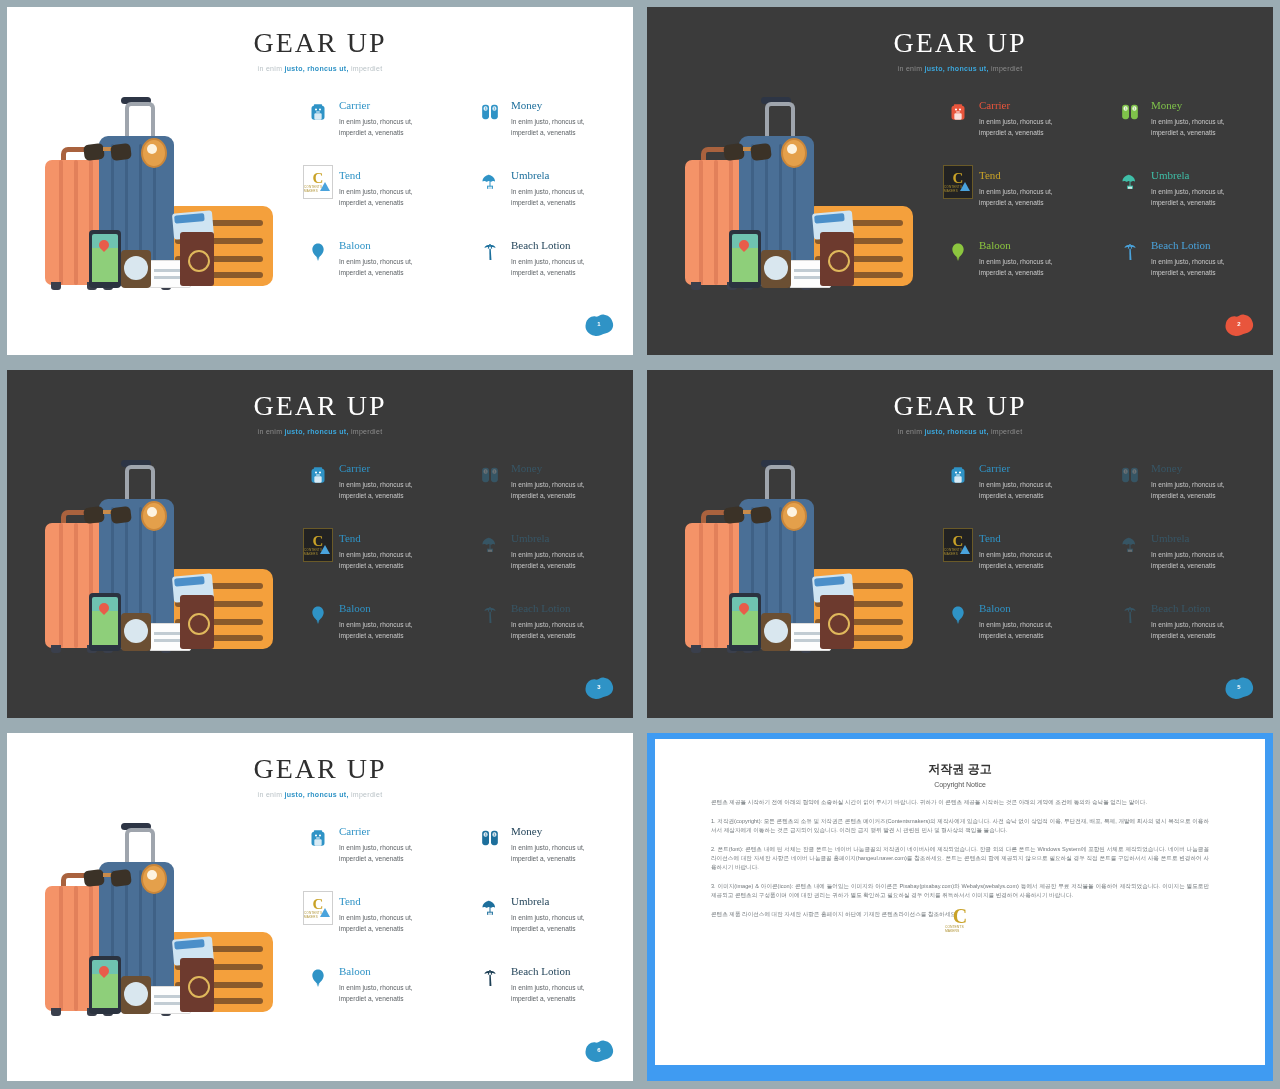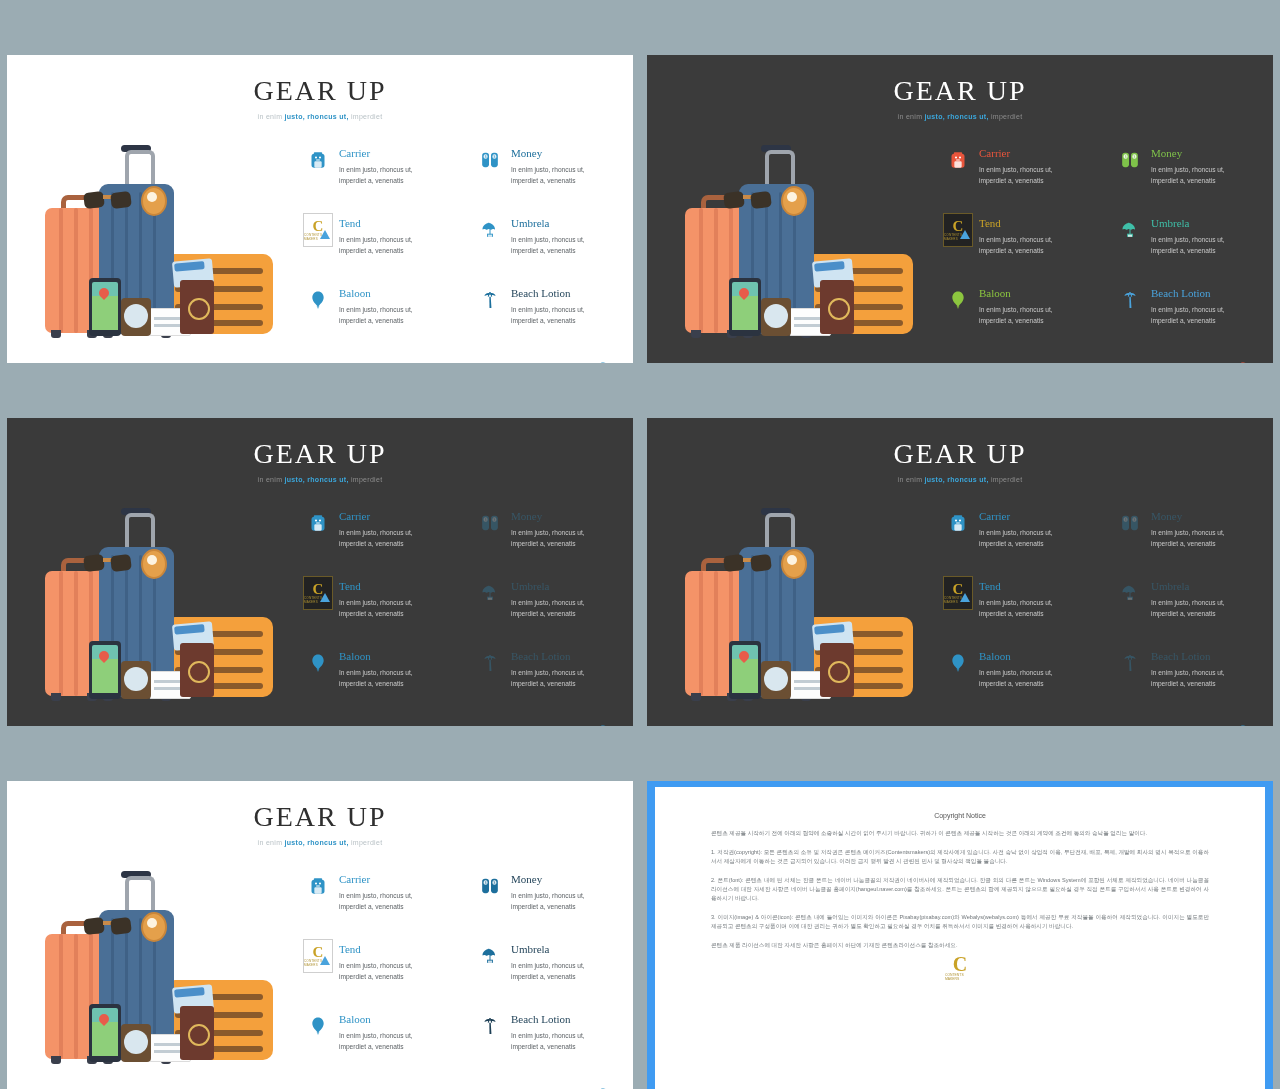--- a/index.html
+++ b/index.html
@@ -8,21 +8,21 @@
     background:#9bacb3;
     font-family:"Liberation Sans",sans-serif;
     overflow:hidden;
   }
   .grid{
     position:relative;width:1280px;height:1089px;
     display:grid;
     grid-template-columns:640px 640px;
     grid-template-rows:363px 363px 363px;
   }
-  .slide{position:relative;overflow:hidden;box-sizing:border-box;margin-top:48px;}
+  .slide{position:relative;overflow:hidden;box-sizing:border-box;}
   .canvas{
     position:absolute;left:7px;top:7px;width:626px;height:348px;
     overflow:hidden;
   }
   .s-light .canvas{background:#ffffff;}
   .s-dark  .canvas{background:#3b3b3b;}
   .s-dark2 .canvas{background:#3a3a3a;}
 
   
   .title{
@@ -872,20 +872,21 @@
     <svg viewBox="0 0 40 32">
             <path fill="#2f93c6" d="M5 12c1-5 6-9 11-8 4 1 5-3 10-2 6 1 9 5 10 10 1 6-3 10-8 11-5 1-8 4-13 3C8 25 3 19 5 12z"></path>
           </svg>
     <div class="num">6</div>
   </div>
       </div>
     </div>
     <div class="slide">
       <div class="cw">
         <div class="paper">
+          <div class="cp-title">저작권 공고</div>
           <div class="cp-sub">Copyright Notice</div>
           <div class="cp-p">콘텐츠 제공을 시작하기 전에 아래의 협약에 소중하실 시간이 읽어 주시기 바랍니다. 귀하가 이 콘텐츠 제공을 시작하는 것은 아래의 계약에 조건에 동의와 승낙을 얻리는 말이다.</div>
           <div class="cp-p">1. 저작권(copyright): 모든 콘텐츠의 소유 및 저작권은 콘텐츠 메이커즈(Contentsmakers)의 제작사에게 있습니다. 사전 승낙 없이 상업적 이용, 무단전재, 배포, 복제, 개발에 회사의 명시 목적으로 이용하셔서 제삼자에게 이동하는 것은 금지되어 있습니다. 이러한 금지 행위 발견 시 관련된 민사 및 형사상의 책임을 물습니다.</div>
           <div class="cp-p">2. 폰트(font): 콘텐츠 내에 된 서체는 한글 폰트는 네이버 나눔글꼴의 저작권이 네이버사에 제작되었습니다. 한글 외의 다른 폰트는 Windows System에 포함된 서체로 제작되었습니다. 네이버 나눔글꼴 라이선스에 대한 자세한 사항은 네이버 나눔글꼴 홈페이지(hangeul.naver.com)를 참조하세요. 폰트는 콘텐츠의 함께 제공되지 않으므로 필요하실 경우 직접 폰트를 구입하셔서 사용 폰트로 변경하여 사용하시기 바랍니다.</div>
           <div class="cp-p">3. 이미지(image) &amp; 아이콘(icon): 콘텐츠 내에 들어있는 이미지와 아이콘은 Pixabay(pixabay.com)와 Webalys(webalys.com) 등에서 제공한 무료 저작물을 이용하여 제작되었습니다. 이미지는 별도로만 제공되고 콘텐츠의 구성품이며 이에 대한 권리는 귀하가 별도 확인하고 필요하실 경우 어치를 취득하셔서 이미지를 변경하여 사용하시기 바랍니다.</div>
           <div class="cp-p">콘텐츠 제품 라이선스에 대한 자세한 사항은 홈페이지 하단에 기재한 콘텐츠라이선스를 참조하세요.</div>
         </div>
         <div class="cp-logo">
           <span class="c">C</span>
           <span class="t">CONTENTS MAKERS</span>

